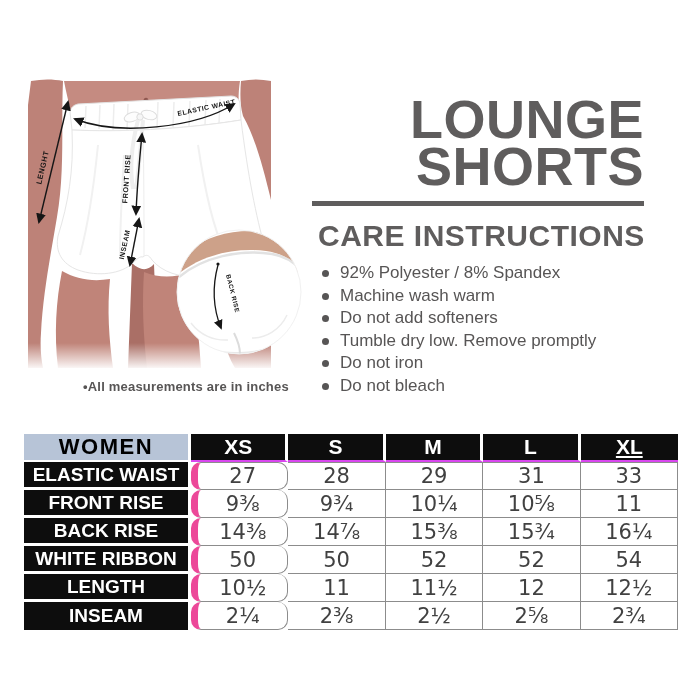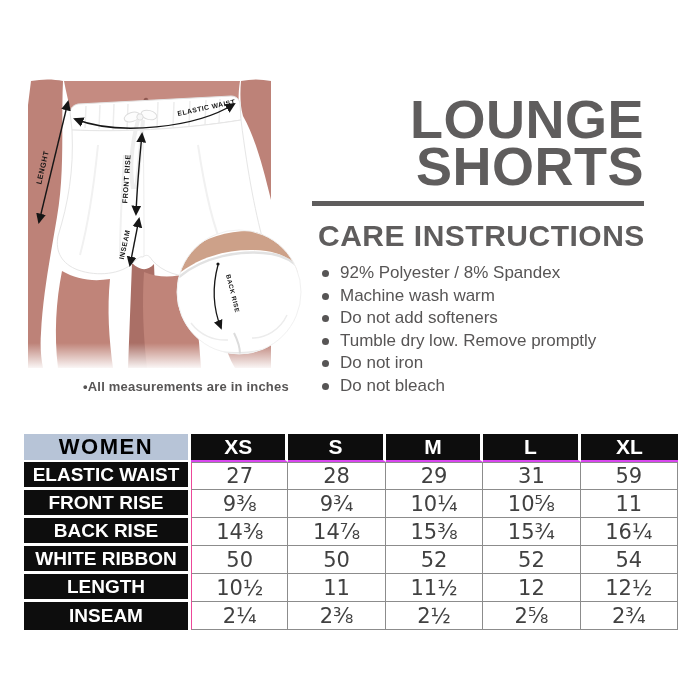--- a/index.html
+++ b/index.html
@@ -27,29 +27,29 @@
   .dot{width:7px;height:7px;border-radius:50%;background:#575555;margin-top:5px;flex:none;}
 
   
   .size-table{position:absolute;left:24px;top:434px;width:654px;display:grid;
               grid-template-columns:167px repeat(5,1fr);grid-auto-rows:28px;}
   .cell{display:flex;align-items:center;justify-content:center;box-sizing:border-box;}
   .corner{background:#b7c4d7;color:#000000;font-weight:bold;font-size:22px;letter-spacing:1.5px;
           border-right:3px solid #fff;border-bottom:2px solid #fff;}
   .colhead{background:#0d0d0d;color:#fff;font-weight:bold;font-size:21px;
            border-right:3px solid #fff;border-bottom:2px solid #d946ef;}
-  .colhead.last{border-right:0;}
+  .colhead.last{border-right:0;text-decoration:underline;}
   .rowlabel{background:#0d0d0d;color:#fff;font-weight:bold;font-size:19px;
             border-right:3px solid #fff;border-bottom:3px solid #fff;white-space:nowrap;}
   .rowlabel.lastrow{border-bottom:0;}
   .data{background:#fff;color:#414141;font-size:21px;
         font-family:"DejaVu Sans","Liberation Sans",sans-serif;
         border-right:1px solid #8c8c8c;border-bottom:1px solid #8c8c8c;}
   .data.first-row{border-top:1px solid #8c8c8c;}
-  .data.first-col{border-left:1px solid #ec4899;}
+  .data.first-col{border-left:7px solid #ec4899;border-radius:10px;}
 </style>
 </head>
 <body>
 
 <div class="canvas">
 
   <div class="photo">
     <svg width="275" height="295" viewBox="0 0 275 295">
       <defs>
         <marker id="ah" viewBox="0 0 8 8" markerWidth="8" markerHeight="8" refX="6" refY="4" orient="auto-start-reverse">
@@ -171,21 +171,21 @@
     <div class="cell colhead">S</div>
     <div class="cell colhead">M</div>
     <div class="cell colhead">L</div>
     <div class="cell colhead last">XL</div>
 
     <div class="cell rowlabel">ELASTIC WAIST</div>
     <div class="cell data first-row first-col">27</div>
     <div class="cell data first-row">28</div>
     <div class="cell data first-row">29</div>
     <div class="cell data first-row">31</div>
-    <div class="cell data first-row">59</div>
+    <div class="cell data first-row">33</div>
 
     <div class="cell rowlabel">FRONT RISE</div>
     <div class="cell data first-col">9⅜</div>
     <div class="cell data">9¾</div>
     <div class="cell data">10¼</div>
     <div class="cell data">10⅝</div>
     <div class="cell data">11</div>
 
     <div class="cell rowlabel">BACK RISE</div>
     <div class="cell data first-col">14⅜</div>

